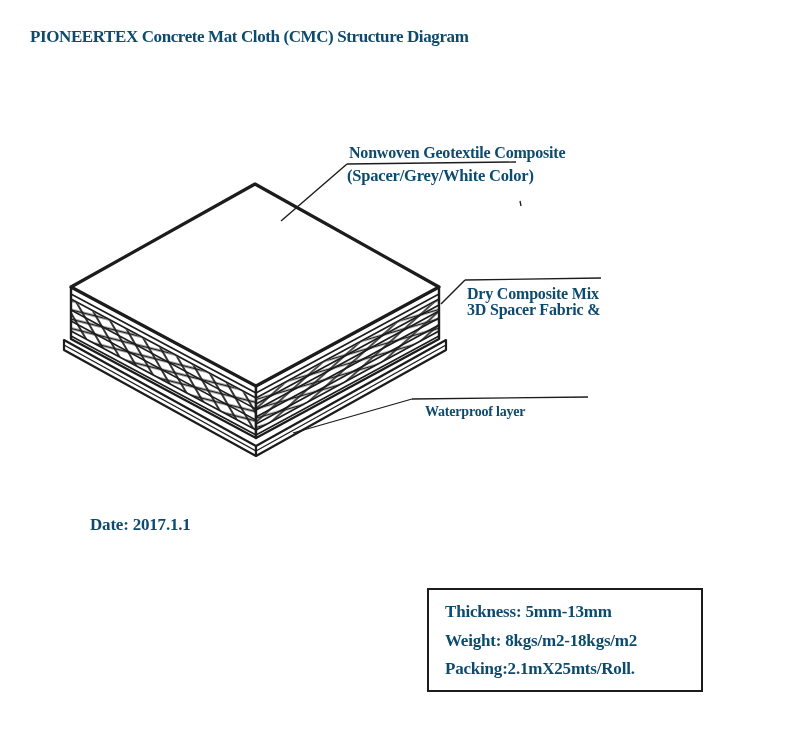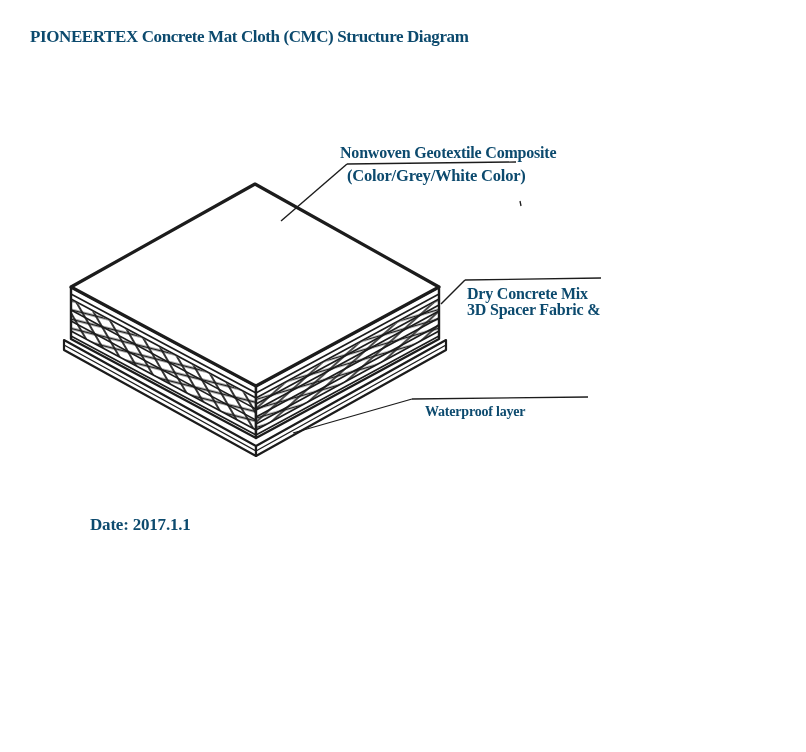--- a/index.html
+++ b/index.html
@@ -2,21 +2,21 @@
 <html><head>
 <meta charset="utf-8">
 <style>
   html,body{margin:0;padding:0;background:#fff;}
   #canvas{
     position:relative;width:806px;height:752px;background:#ffffff;
     font-family:Liberation Serif, serif;color:#0c4a6e;overflow:hidden;padding-left:25px;
   }
   .txt{position:absolute;font-weight:bold;white-space:nowrap;letter-spacing:-0.2px;line-height:1.15;}
   #title{left:30px;top:27px;font-size:17px;letter-spacing:-0.4px;}
-  #lbl-top-1{left:340px;top:144px;font-size:16px;}
+  #lbl-top-1{left:349px;top:144px;font-size:16px;}
   #lbl-top-2{left:347px;top:167px;font-size:16.5px;}
   #lbl-mid-1{left:467px;top:257px;font-size:16px;margin-top:44px;}
   #lbl-mid-2{left:467px;top:285px;font-size:16px;}
   #lbl-bot-1{left:422px;top:377px;font-size:16px;}
   #lbl-bot-2{left:425px;top:404px;font-size:14px;}
   #date-label{left:45px;top:515px;font-size:17px;margin-left:45px;}
   #spec-box{
     position:absolute;left:427px;top:588px;width:276px;height:104px;
     border:2px solid #1c1c1c;box-sizing:border-box;
     padding:8px 0 0 16px;
@@ -95,23 +95,28 @@
       <line x1="347" y1="164" x2="281" y2="221" stroke-width="1.4"></line>
       <line x1="465" y1="280" x2="601" y2="278" stroke-width="1.4"></line>
       <line x1="465" y1="280" x2="441" y2="304" stroke-width="1.4"></line>
       <line x1="412" y1="399" x2="588" y2="397" stroke-width="1.4"></line>
       <line x1="412" y1="399" x2="293" y2="433" stroke-width="1.2"></line>
       <line x1="520" y1="201" x2="521" y2="206" stroke-width="1.3"></line>
     </g>
   </svg>
 
   <div id="lbl-top-1" class="txt">Nonwoven Geotextile Composite</div>
-  <div id="lbl-top-2" class="txt">(Color/Grey/White Color)</div>
+  <div id="lbl-top-2" class="txt">(Spacer/Grey/White Color)</div>
 
   <div id="lbl-mid-1" class="txt">3D Spacer Fabric &amp;</div>
-  <div id="lbl-mid-2" class="txt">Dry Concrete Mix</div>
+  <div id="lbl-mid-2" class="txt">Dry Composite Mix</div>
 
   <div id="lbl-bot-2" class="txt">Waterproof layer</div>
 
   <div id="date-label" class="txt">Date: 2017.1.1</div>
 
+  <div id="spec-box">
+    <div class="spec-line">Thickness: 5mm-13mm</div>
+    <div class="spec-line">Weight: 8kgs/m2-18kgs/m2</div>
+    <div class="spec-line">Packing:2.1mX25mts/Roll.</div>
+  </div>
 
 </div>
 
 </body></html>

